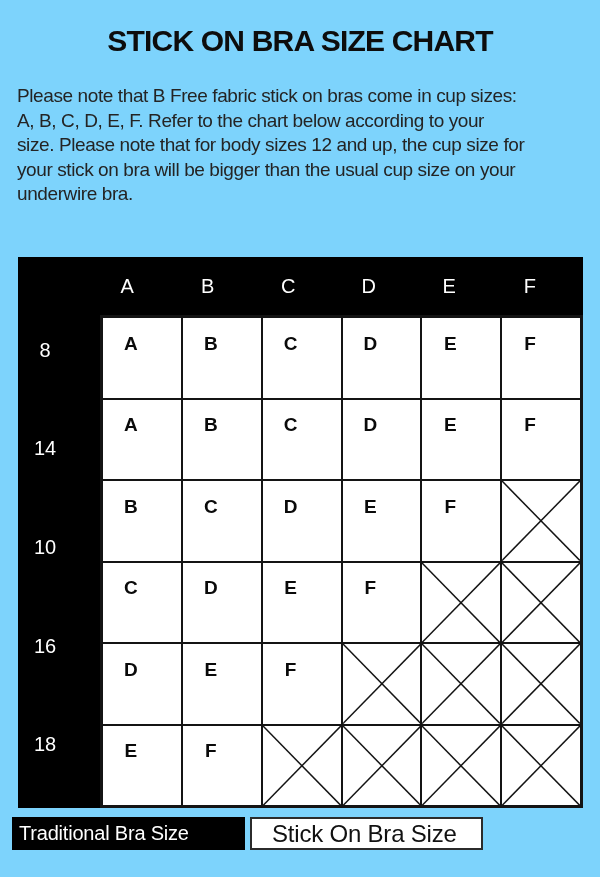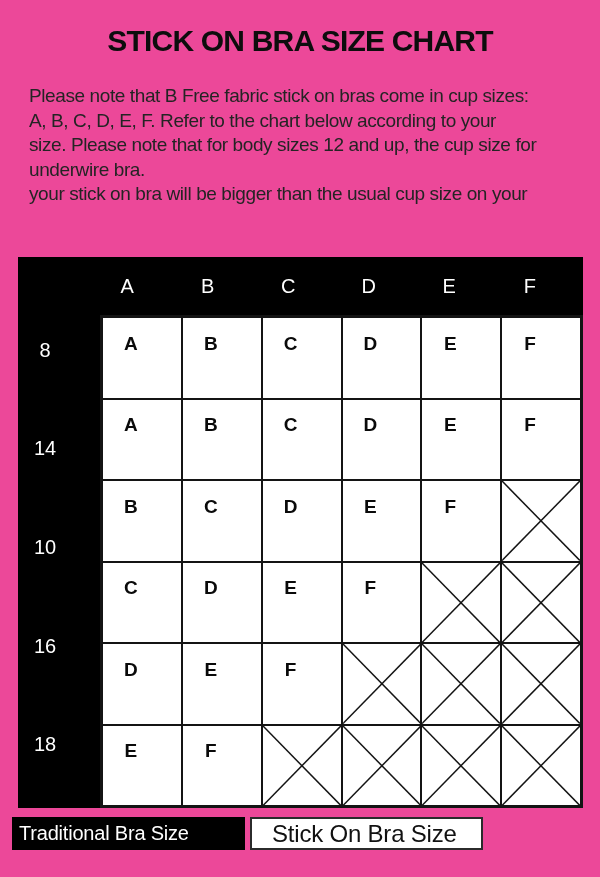--- a/index.html
+++ b/index.html
@@ -4,42 +4,42 @@
 <style>
   html, body { margin: 0; padding: 0; }
   body {
     width: 600px; height: 877px;
     background: #ffffff;
     font-family: "Liberation Sans", sans-serif;
   }
   .page {
     position: relative;
     width: 600px; height: 877px;
-    background: #ec4899;
+    background: #7dd3fc;
     overflow: hidden;
   }
   .title {
     position: absolute;
     top: 24px; left: 0; right: 0;
     margin: 0;
     text-align: center;
     font-size: 30px;
     font-weight: bold;
     letter-spacing: -0.8px;
     color: #0d0d0d;
   }
   .intro {
     position: absolute;
     top: 84px; left: 17px; right: 10px;
     font-size: 19px;
     line-height: 24.5px;
     letter-spacing: -0.4px;
     color: #242424;
   }
-  .intro-line { white-space: nowrap; margin-left: 12px; }
+  .intro-line { white-space: nowrap; }
 
   
   .chart {
     position: absolute;
     left: 18px; top: 257px;
     width: 565px; height: 551px;
     background: #000000;
   }
   .header-row {
     position: absolute;
@@ -133,22 +133,22 @@
 <body>
 
 <div class="page">
 
   <h1 class="title">STICK ON BRA SIZE CHART</h1>
 
   <div class="intro" id="intro">
       <div class="intro-line">Please note that B Free fabric stick on bras come in cup sizes:</div>
       <div class="intro-line">A, B, C, D, E, F. Refer to the chart below according to your</div>
       <div class="intro-line">size. Please note that for body sizes 12 and up, the cup size for</div>
+      <div class="intro-line">your stick on bra will be bigger than the usual cup size on your</div>
       <div class="intro-line">underwire bra.</div>
-      <div class="intro-line">your stick on bra will be bigger than the usual cup size on your</div>
     </div>
 
   <div class="chart">
     <div class="header-row" id="headerRow">
       <div class="header-spacer"></div>
     <div class="header-cell">A</div>
         <div class="header-cell">B</div>
         <div class="header-cell">C</div>
         <div class="header-cell">D</div>
         <div class="header-cell">E</div>

